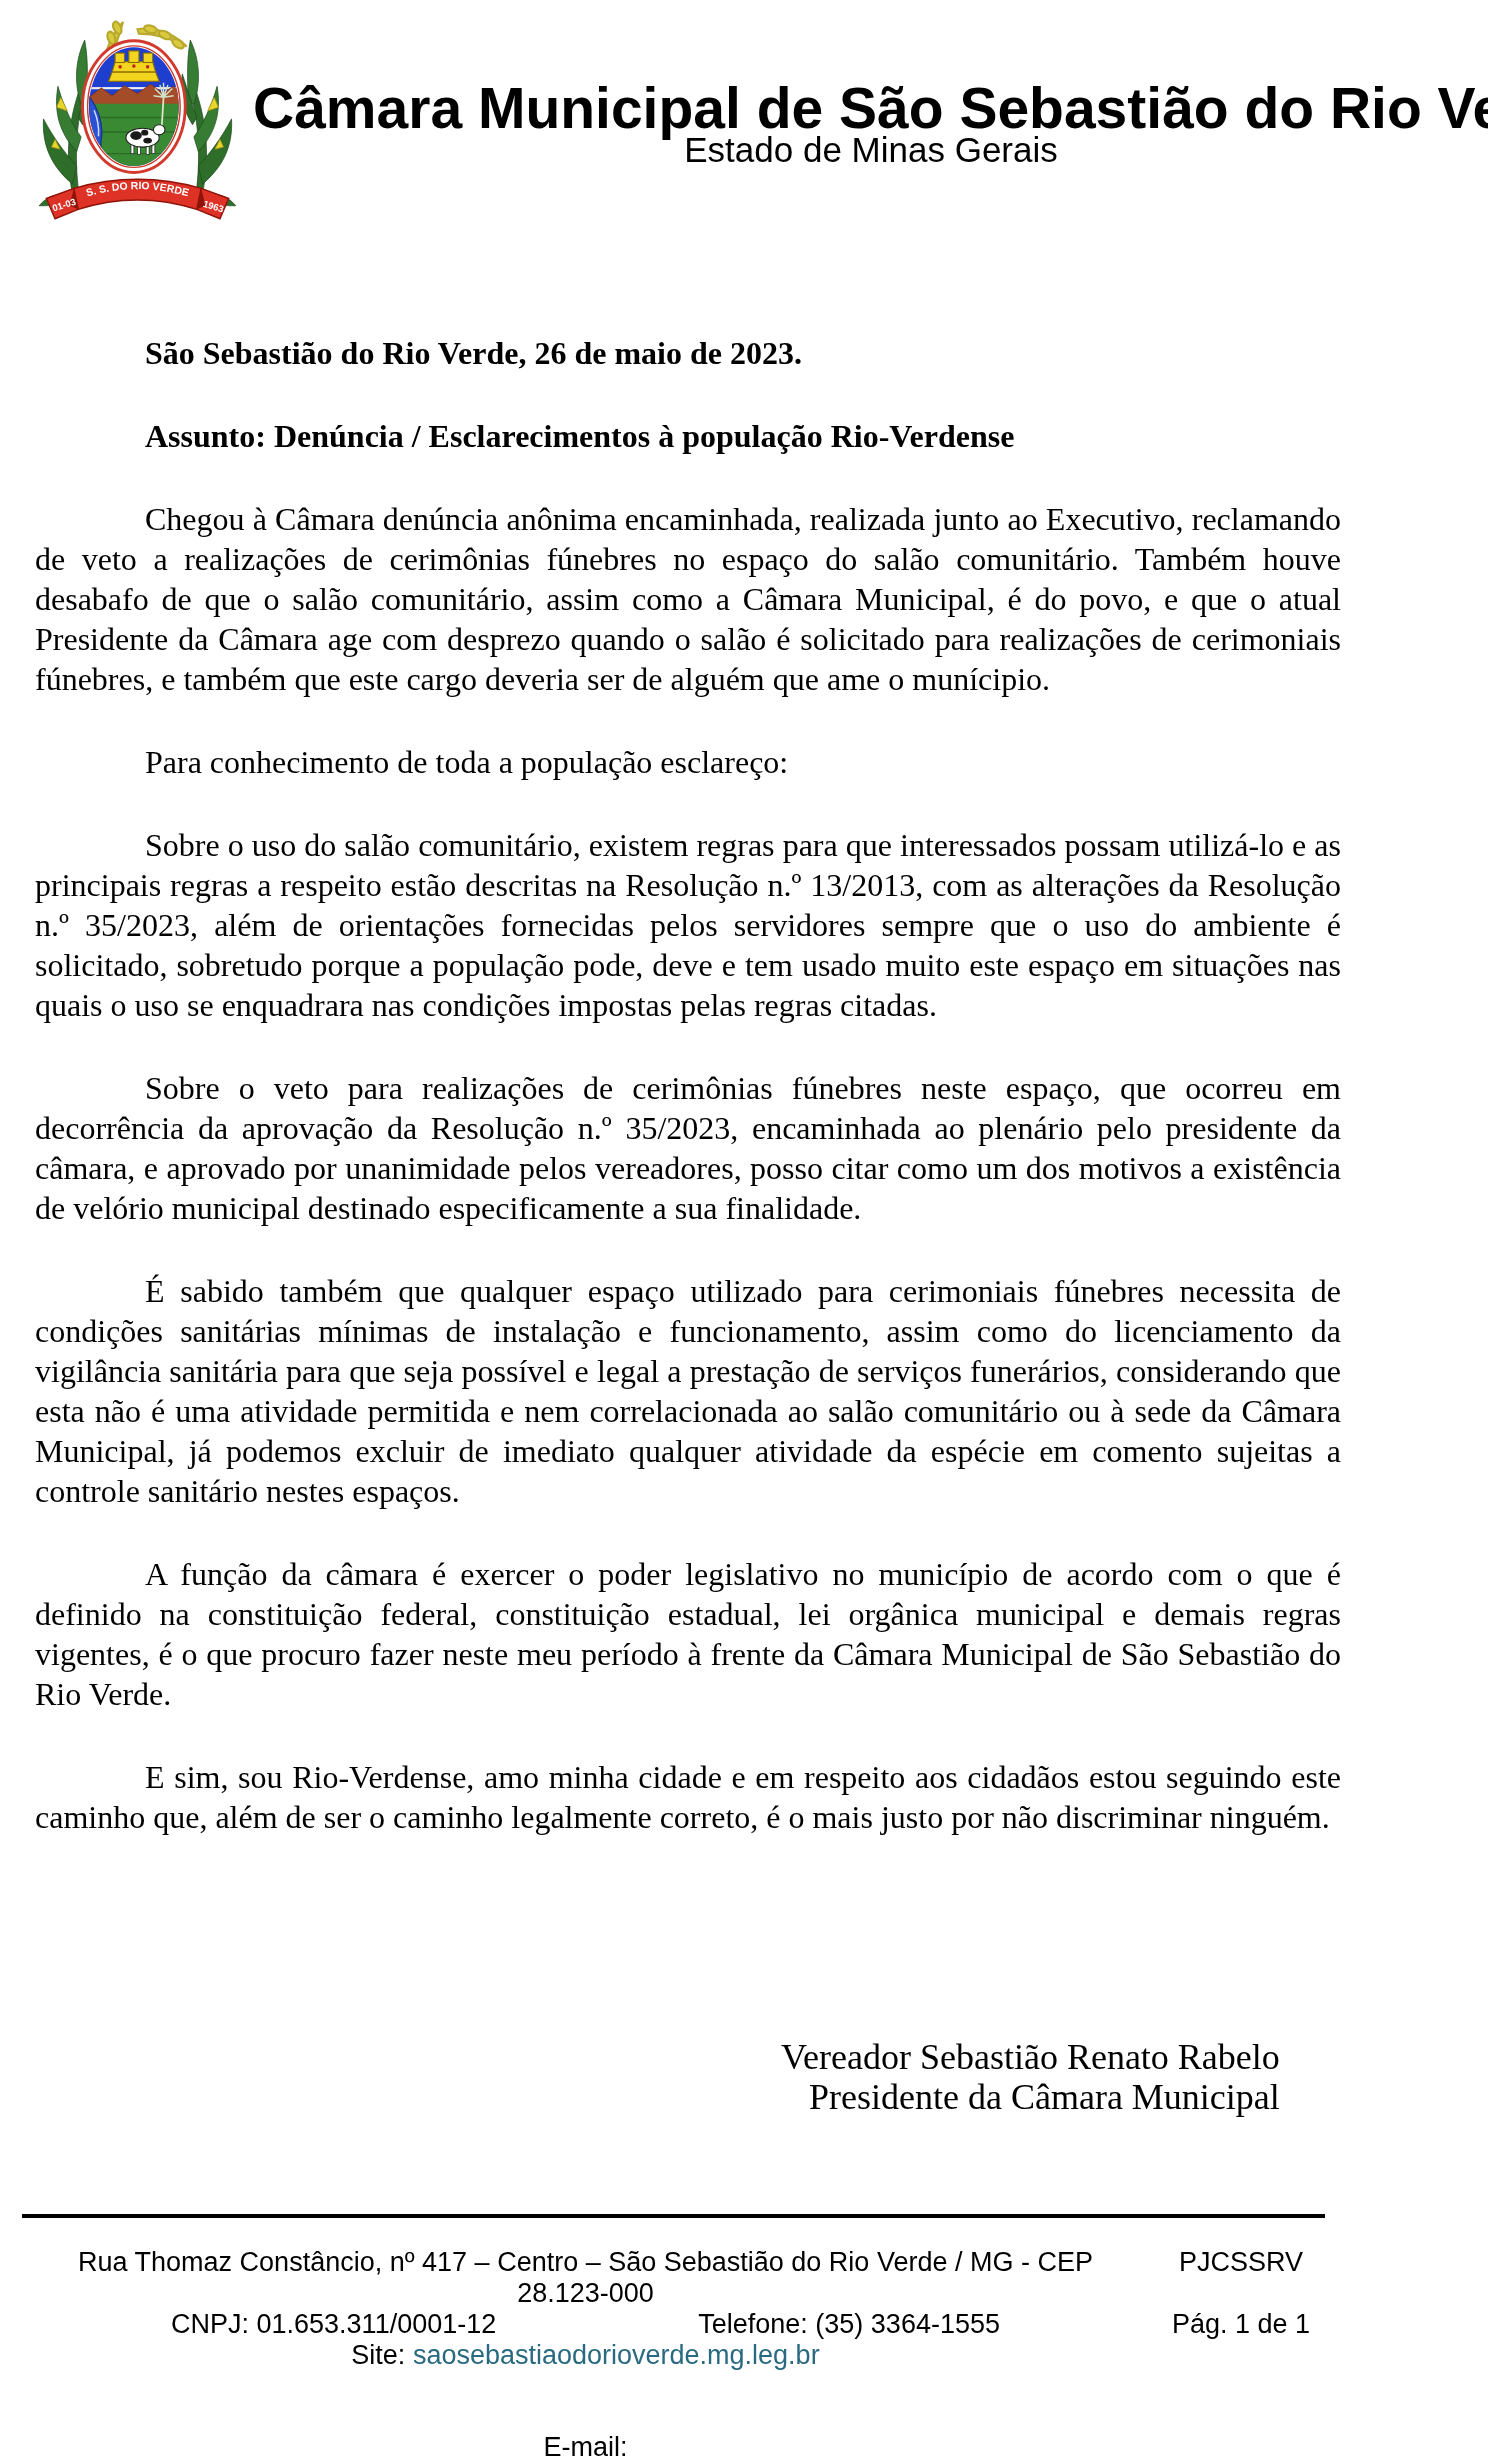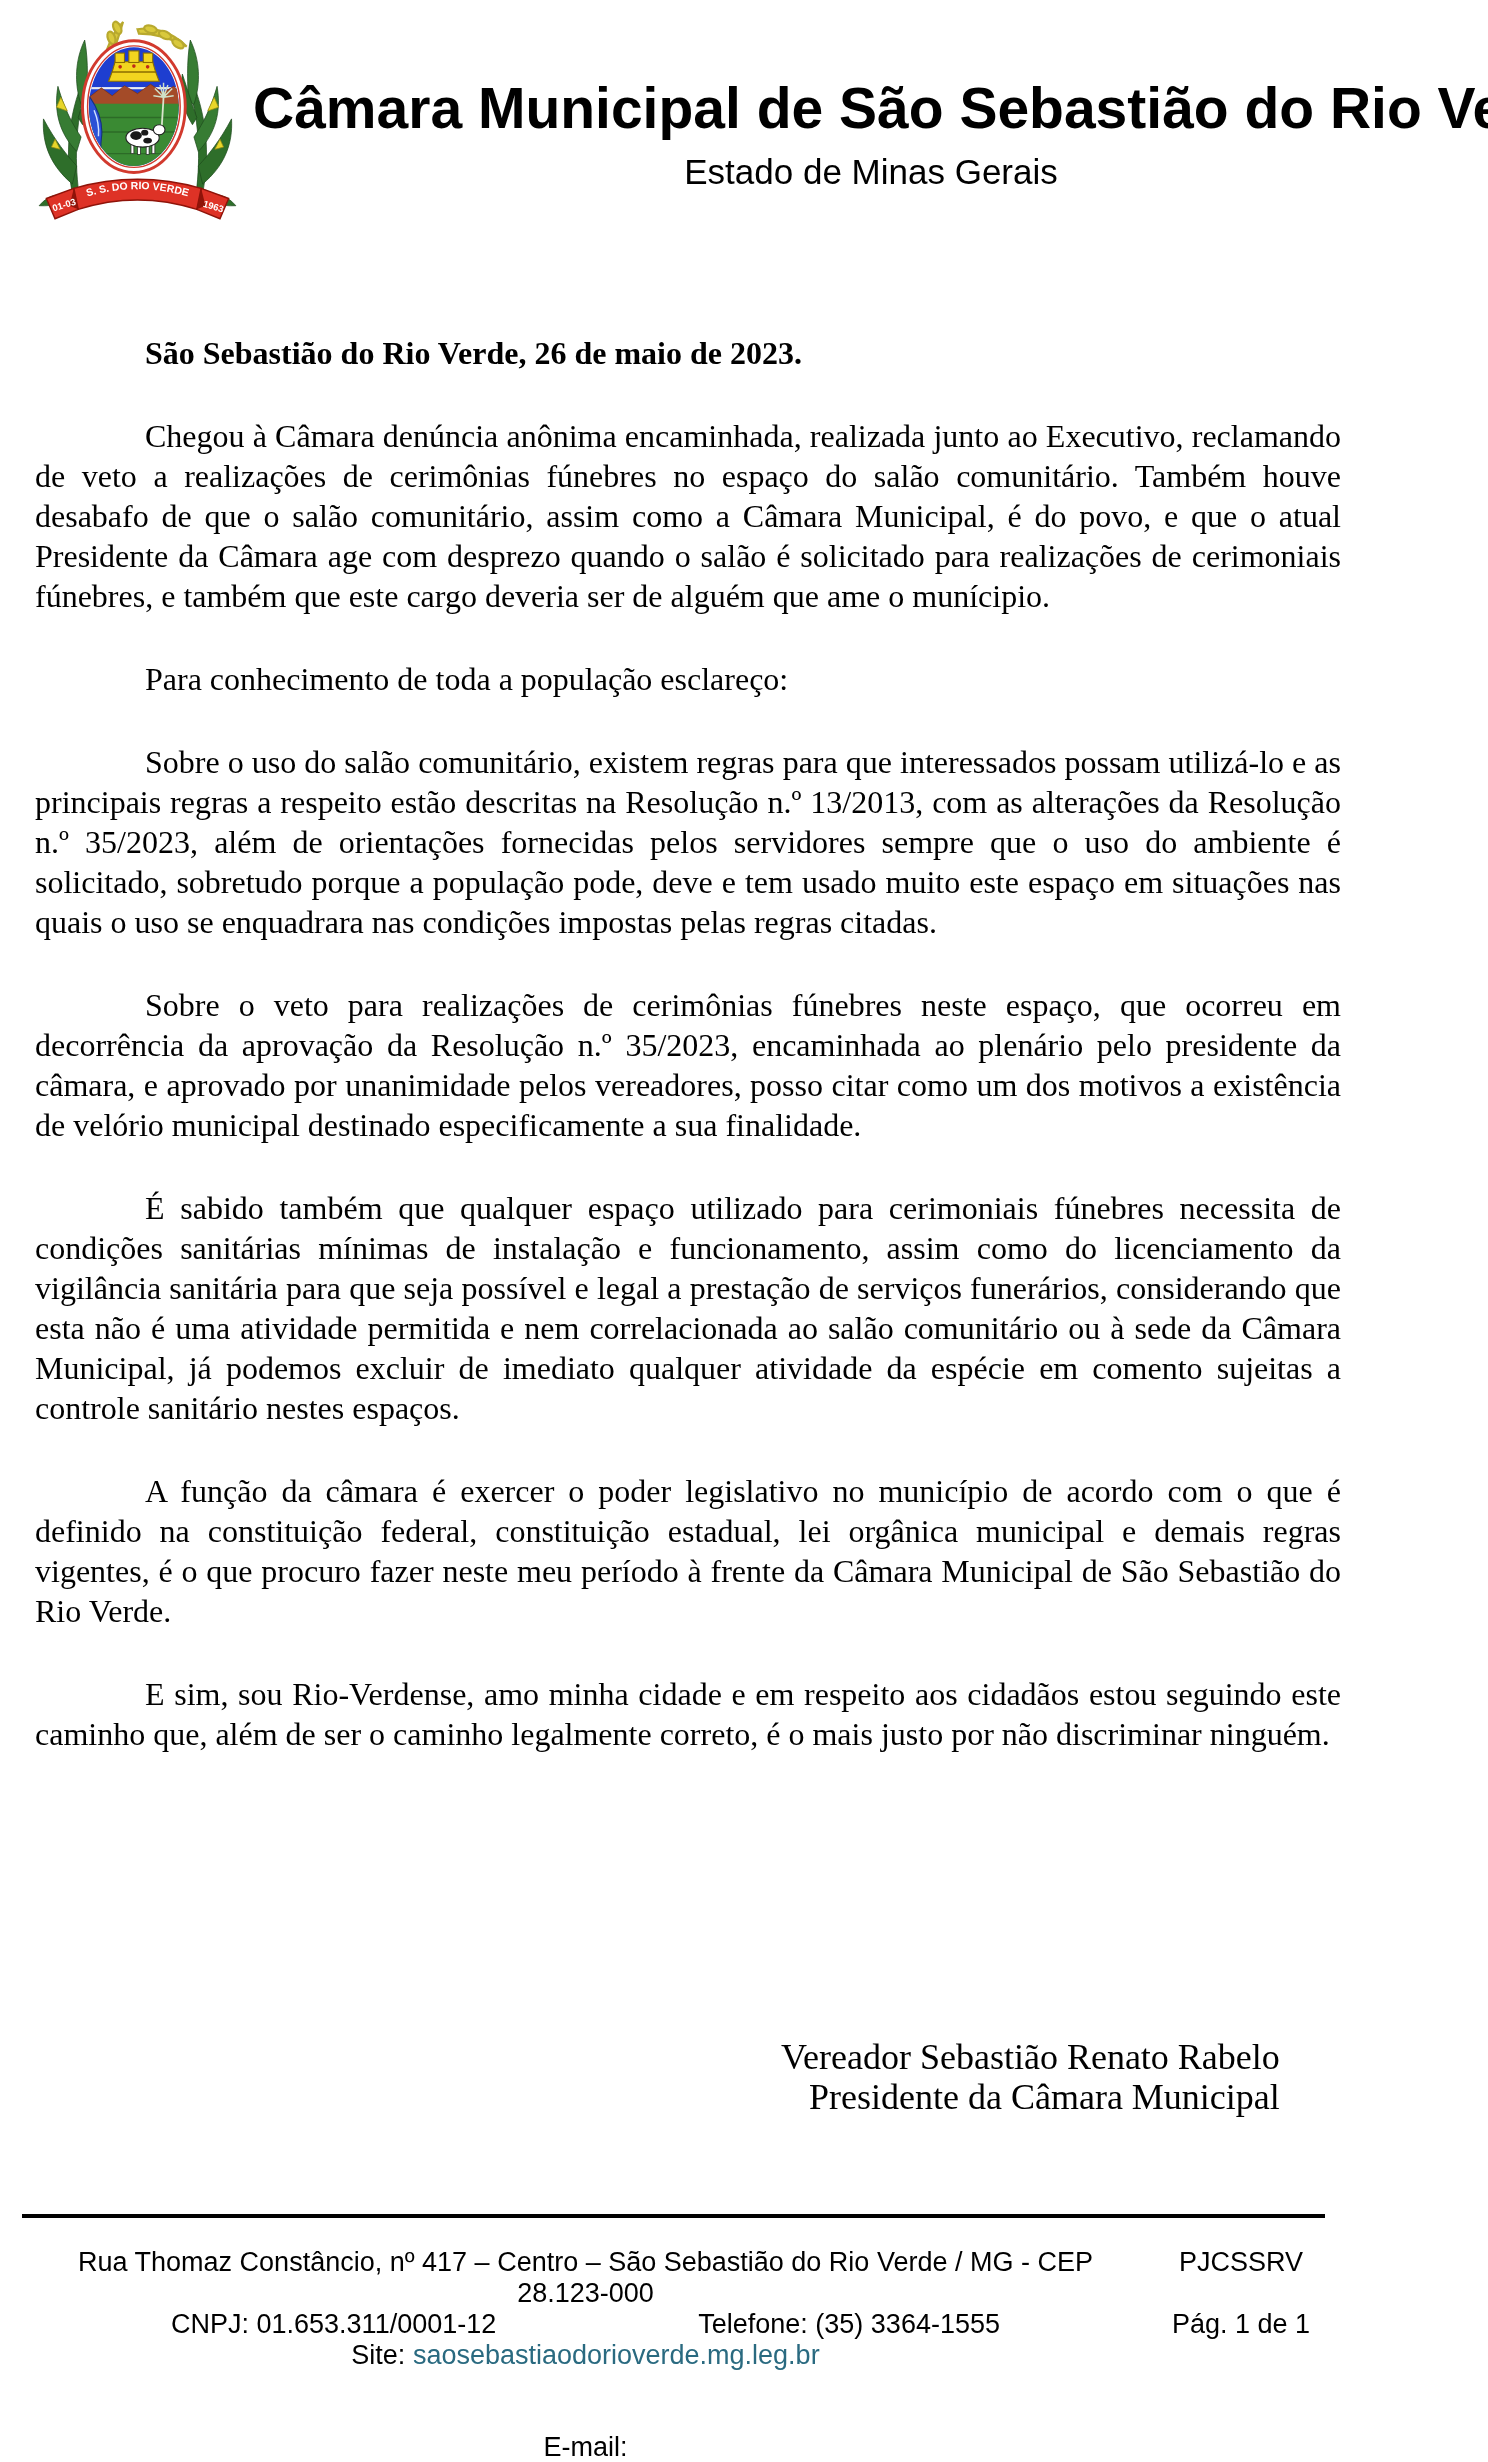--- a/index.html
+++ b/index.html
@@ -25,21 +25,20 @@
     font-family:"Liberation Sans","DejaVu Sans",sans-serif;
   }
   .head-title{
     margin-top:85px;
     font-size:57px;
     font-weight:bold;
     line-height:46px;
     white-space:nowrap;
   }
   .head-subtitle{
-    margin-top:22px;
     font-size:35px;
     line-height:38px;
   }
   
   .body-text{
     position:absolute;
     left:35px; top:333px;
     width:1306px;
     font-size:32px;
     line-height:40px;
@@ -177,20 +176,21 @@
     </g>
   </svg>
 
   <div class="head-titles">
     <div class="head-title">Câmara Municipal de São Sebastião do Rio Verde</div>
     <div class="head-subtitle">Estado de Minas Gerais</div>
   </div>
 
   <main class="body-text">
     <p class="bold">São Sebastião do Rio Verde, 26 de maio de 2023.</p>
+    <p class="bold">Assunto: Denúncia / Esclarecimentos à população Rio-Verdense</p>
     <p>Chegou à Câmara denúncia anônima encaminhada, realizada junto ao Executivo, reclamando de veto a realizações de cerimônias fúnebres no espaço do salão comunitário. Também houve desabafo de que o salão comunitário, assim como a Câmara Municipal, é do povo, e que o atual Presidente da Câmara age com desprezo quando o salão é solicitado para realizações de cerimoniais fúnebres, e também que este cargo deveria ser de alguém que ame o munícipio.</p>
     <p>Para conhecimento de toda a população esclareço:</p>
     <p>Sobre o uso do salão comunitário, existem regras para que interessados possam utilizá-lo e as principais regras a respeito estão descritas na Resolução n.º 13/2013, com as alterações da Resolução n.º 35/2023, além de orientações fornecidas pelos servidores sempre que o uso do ambiente é solicitado, sobretudo porque a população pode, deve e tem usado muito este espaço em situações nas quais o uso se enquadrara nas condições impostas pelas regras citadas.</p>
     <p>Sobre o veto para realizações de cerimônias fúnebres neste espaço, que ocorreu em decorrência da aprovação da Resolução n.º 35/2023, encaminhada ao plenário pelo presidente da câmara, e aprovado por unanimidade pelos vereadores, posso citar como um dos motivos a existência de velório municipal destinado especificamente a sua finalidade.</p>
     <p>É sabido também que qualquer espaço utilizado para cerimoniais fúnebres necessita de condições sanitárias mínimas de instalação e funcionamento, assim como do licenciamento da vigilância sanitária para que seja possível e legal a prestação de serviços funerários, considerando que esta não é uma atividade permitida e nem correlacionada ao salão comunitário ou à sede da Câmara Municipal, já podemos excluir de imediato qualquer atividade da espécie em comento sujeitas a controle sanitário nestes espaços.</p>
     <p>A função da câmara é exercer o poder legislativo no município de acordo com o que é definido na constituição federal, constituição estadual, lei orgânica municipal e demais regras vigentes, é o que procuro fazer neste meu período à frente da Câmara Municipal de São Sebastião do Rio Verde.</p>
     <p>E sim, sou Rio-Verdense, amo minha cidade e em respeito aos cidadãos estou seguindo este caminho que, além de ser o caminho legalmente correto, é o mais justo por não discriminar ninguém.</p>
   </main>
 
   <div class="signature">

